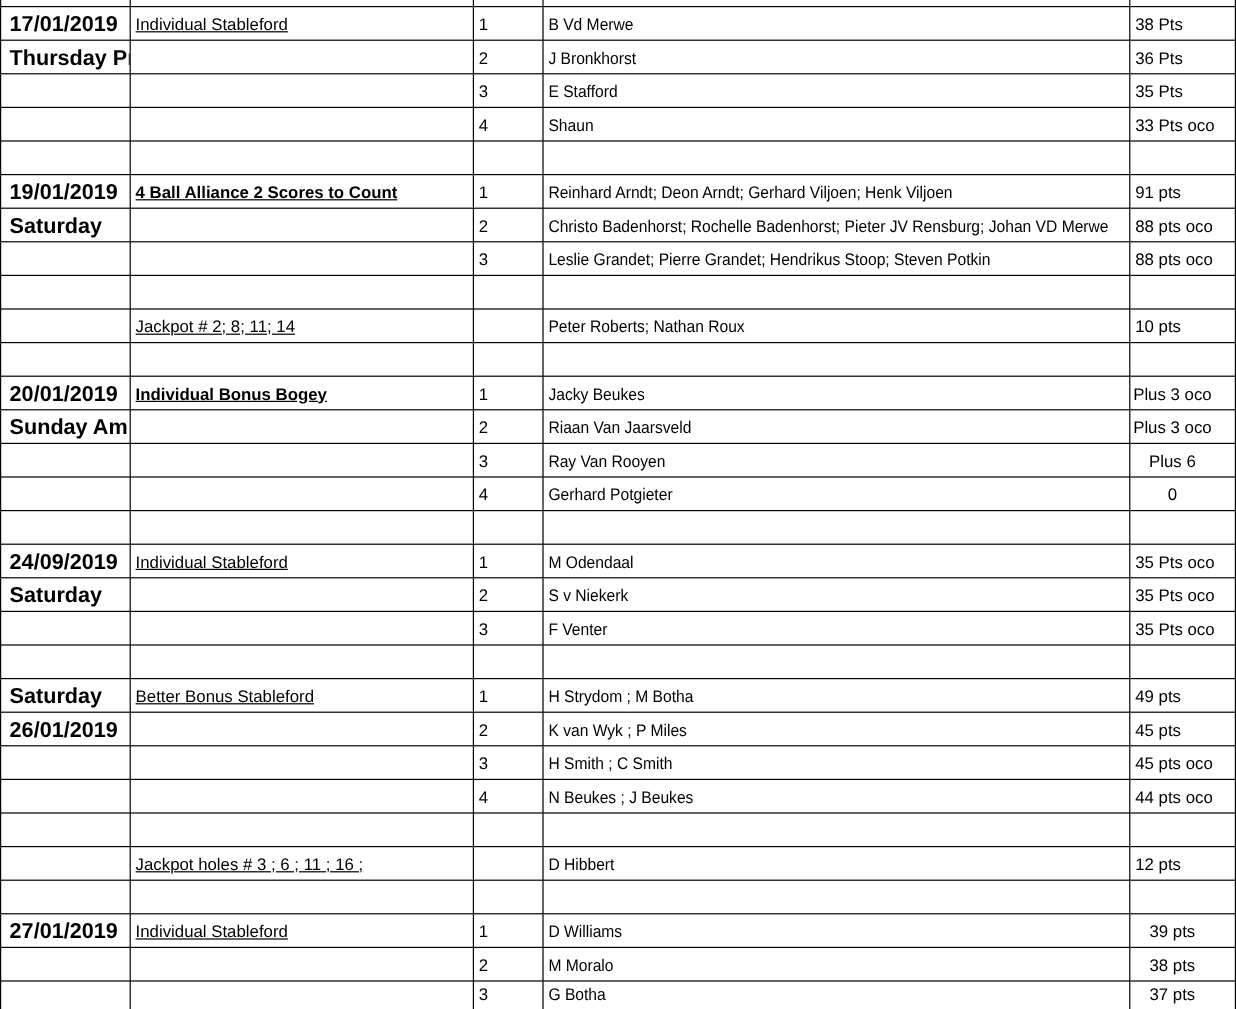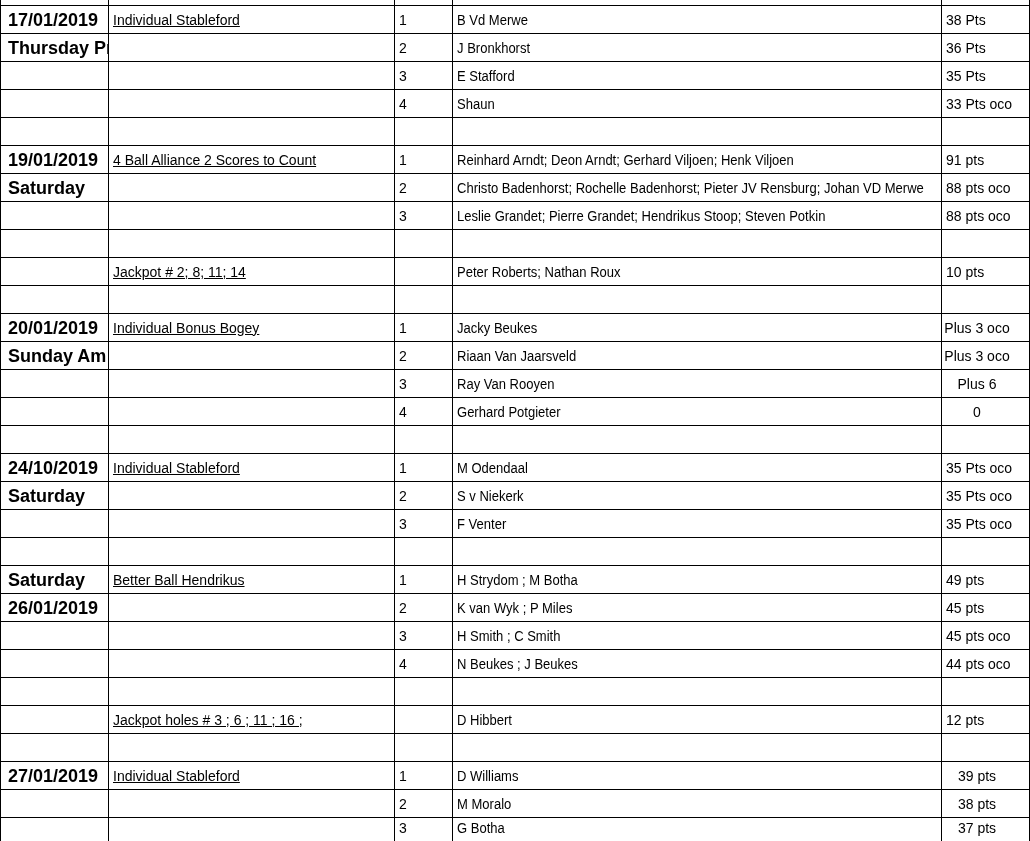--- a/index.html
+++ b/index.html
@@ -30,21 +30,21 @@
     font-size:14px;
     line-height:16px;
     overflow:hidden;
     white-space:nowrap;
   }
   tr.sliver td{height:5px;border-top:none;padding:0;}
   tr:last-child td{height:24px;}
   td.c-date{font-weight:700;font-size:18px;padding-left:7px;}
   td.c-pts.center{text-align:center;padding-left:2px;padding-right:19px;}
   .u{text-decoration:underline;}
-  .b{font-weight:400;}
+  .b{font-weight:700;}
   .nm{display:inline-block;transform:scaleX(.93);transform-origin:0 100%;}
 </style>
 </head>
 <body>
 
 <div class="sheet">
   <table class="grid">
     <colgroup>
       <col class="c1">
         <col class="c2">
@@ -166,21 +166,21 @@
           <td class="c-pts center">0</td>
         </tr>
         <tr>
           <td class="c-date"></td>
           <td class="c-comp"></td>
           <td class="c-pos"></td>
           <td class="c-names"></td>
           <td class="c-pts"></td>
         </tr>
         <tr>
-          <td class="c-date">24/10/2019</td>
+          <td class="c-date">24/09/2019</td>
           <td class="c-comp"><span class="u">Individual Stableford</span></td>
           <td class="c-pos">1</td>
           <td class="c-names"><span class="nm">M Odendaal</span></td>
           <td class="c-pts">35 Pts oco</td>
         </tr>
         <tr>
           <td class="c-date">Saturday</td>
           <td class="c-comp"></td>
           <td class="c-pos">2</td>
           <td class="c-names"><span class="nm">S v Niekerk</span></td>
@@ -195,21 +195,21 @@
         </tr>
         <tr>
           <td class="c-date"></td>
           <td class="c-comp"></td>
           <td class="c-pos"></td>
           <td class="c-names"></td>
           <td class="c-pts"></td>
         </tr>
         <tr>
           <td class="c-date">Saturday</td>
-          <td class="c-comp"><span class="u">Better Ball Hendrikus</span></td>
+          <td class="c-comp"><span class="u">Better Bonus Stableford</span></td>
           <td class="c-pos">1</td>
           <td class="c-names"><span class="nm">H Strydom ; M Botha</span></td>
           <td class="c-pts">49 pts</td>
         </tr>
         <tr>
           <td class="c-date">26/01/2019</td>
           <td class="c-comp"></td>
           <td class="c-pos">2</td>
           <td class="c-names"><span class="nm">K van Wyk ; P Miles</span></td>
           <td class="c-pts">45 pts</td>

